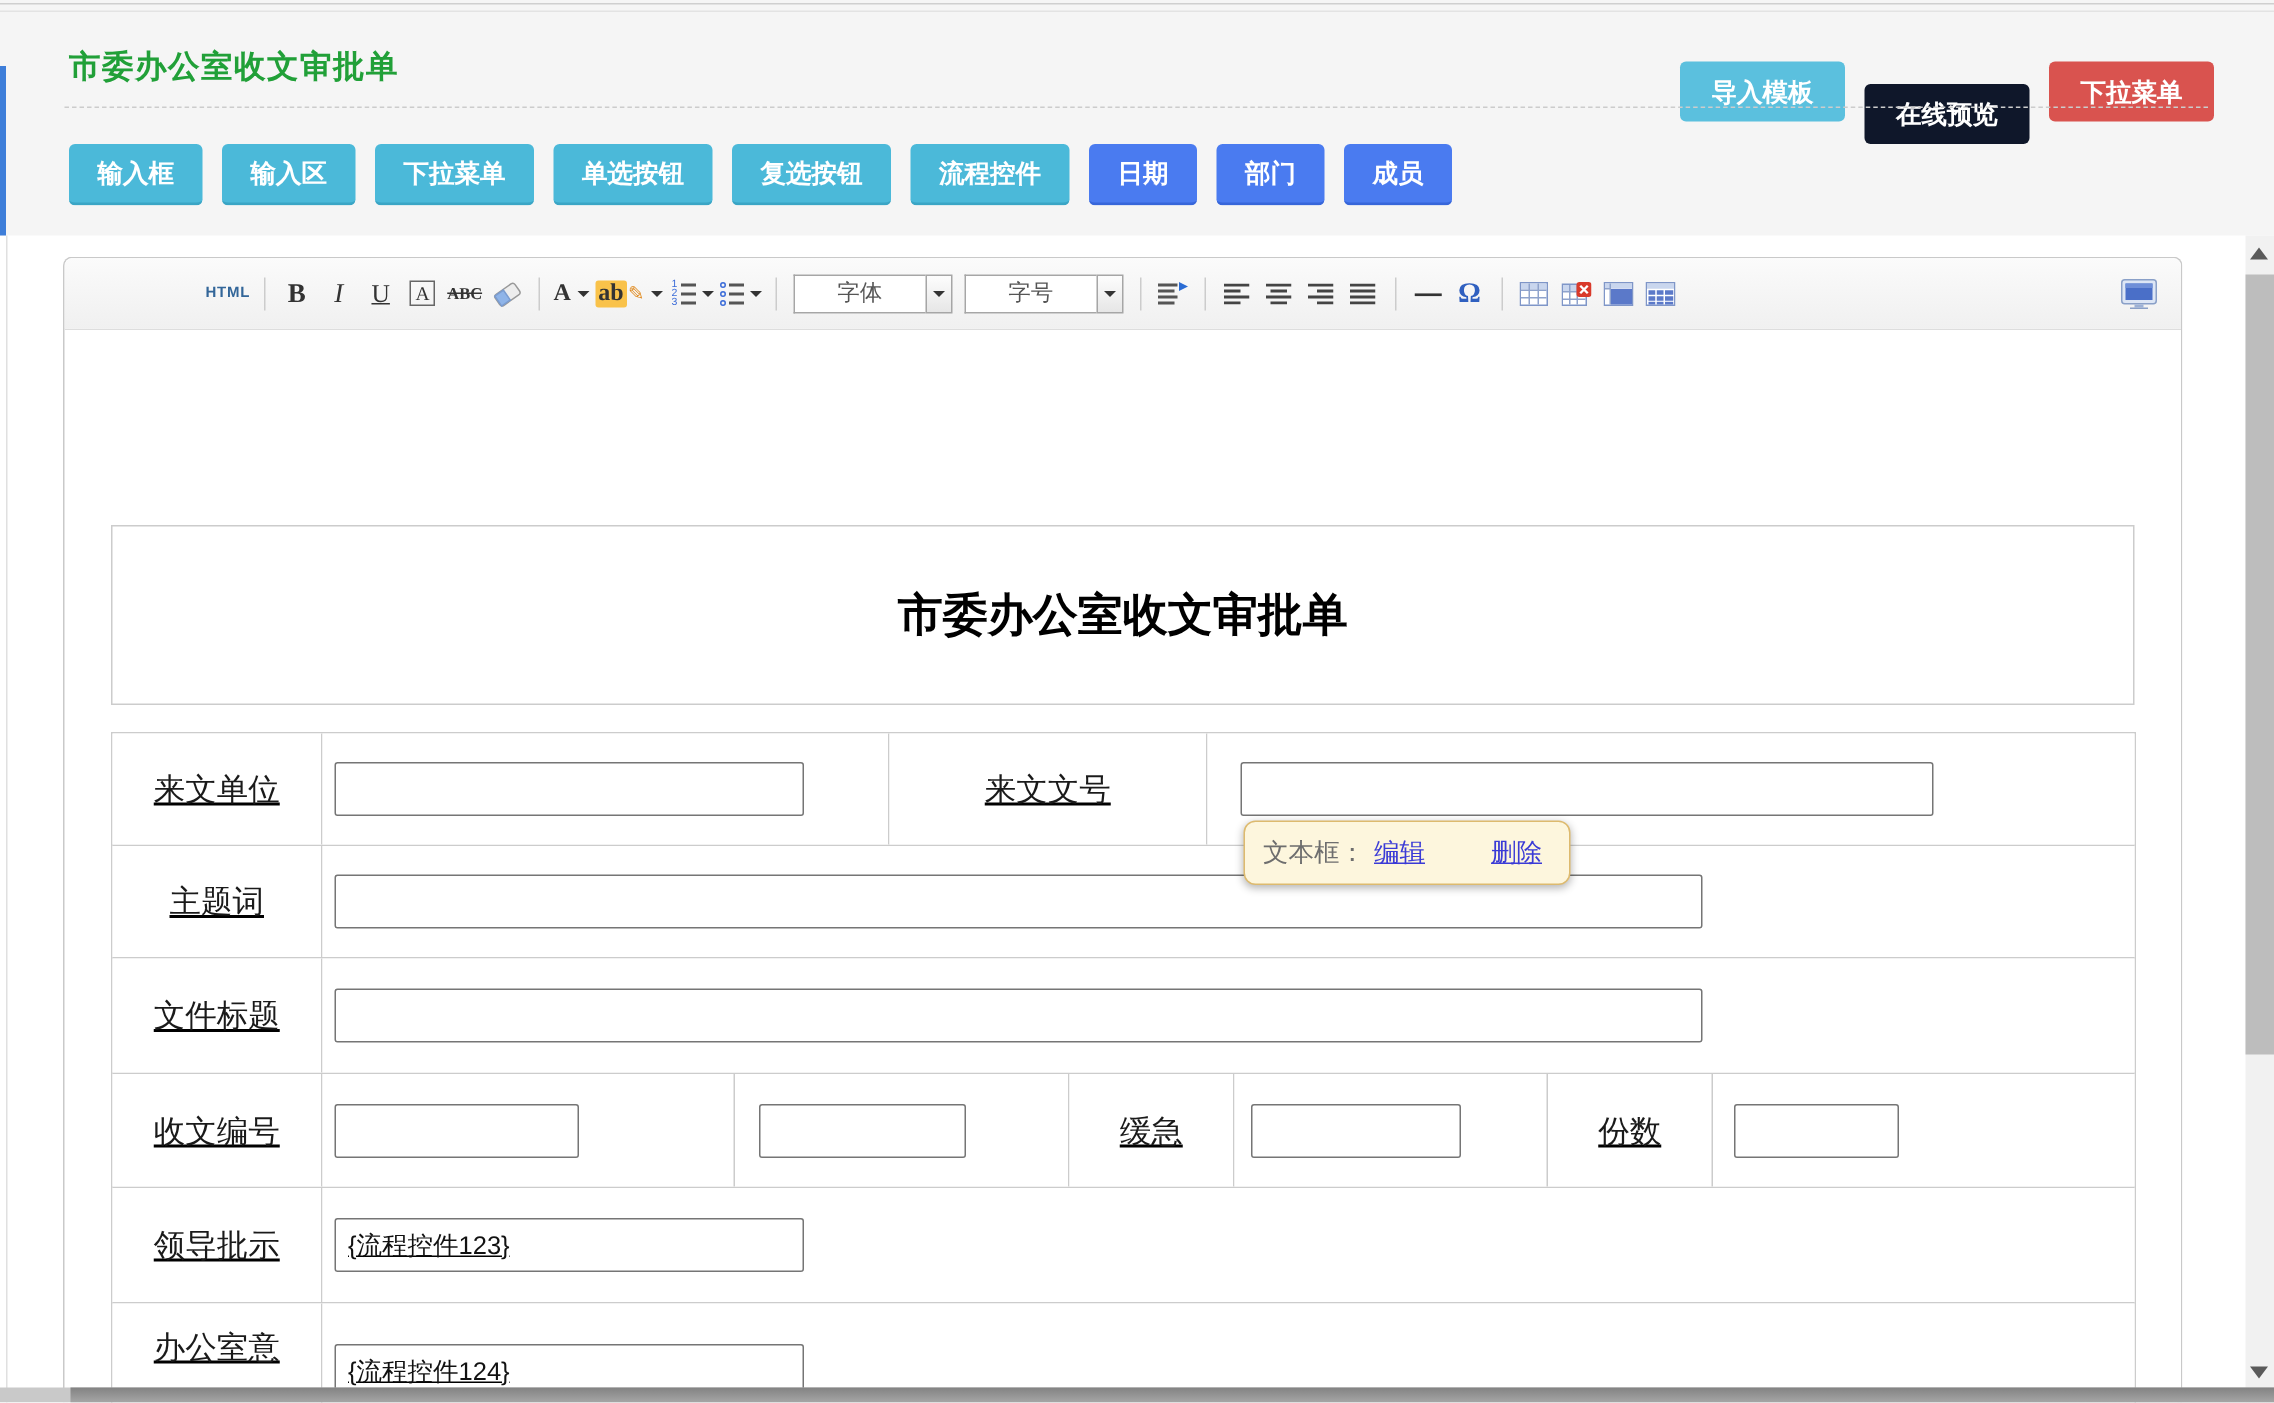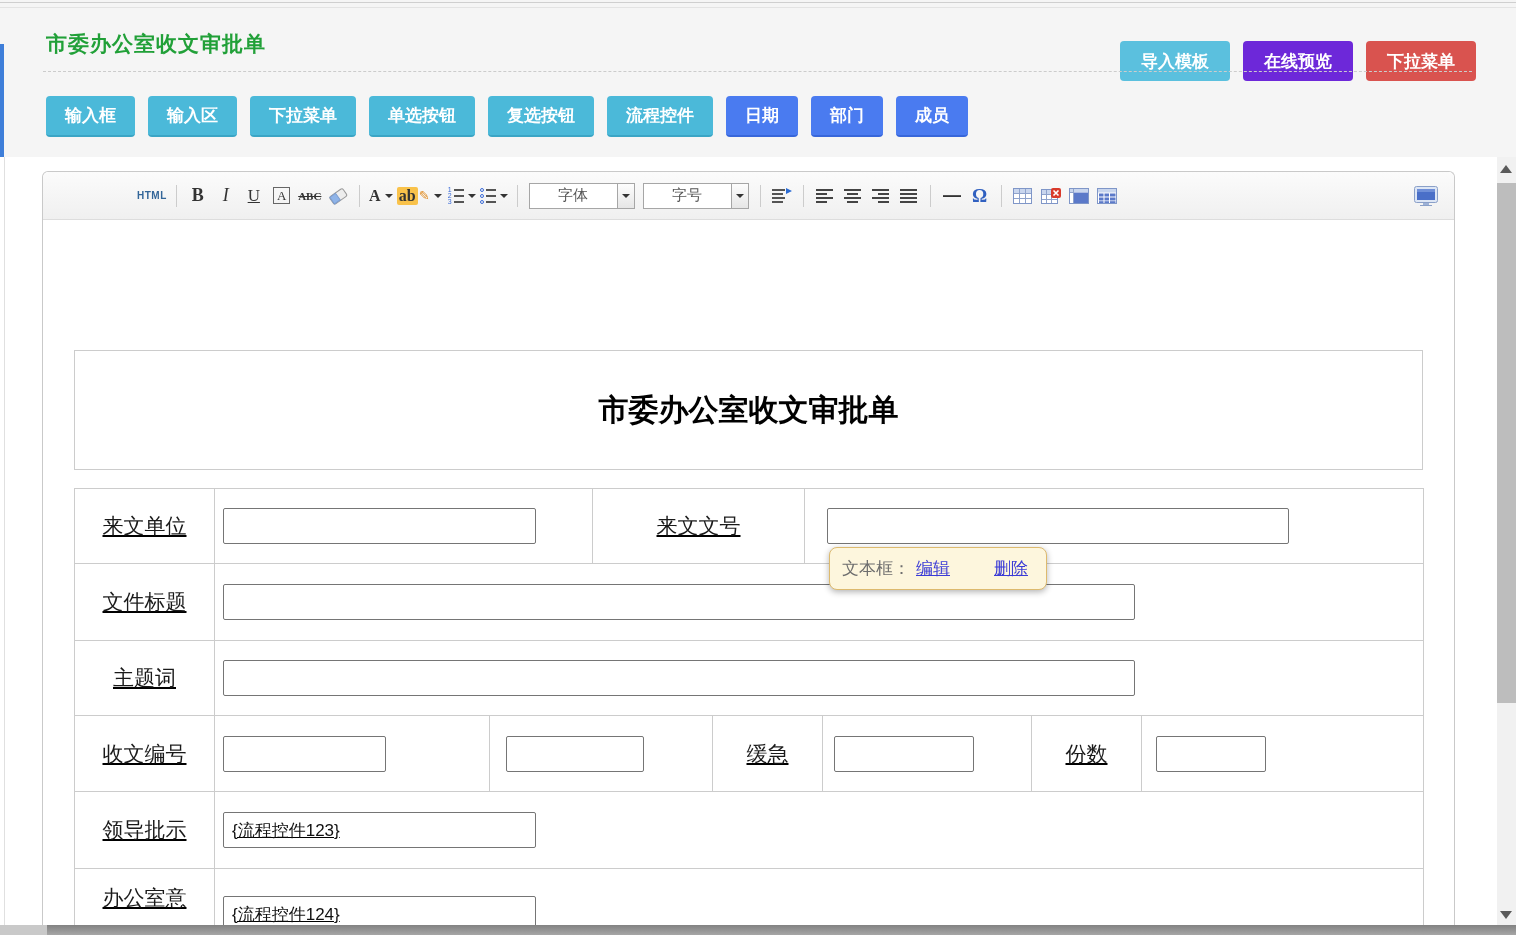--- a/index.html
+++ b/index.html
@@ -10,21 +10,21 @@
   .header { position:absolute; left:0; top:0; width:1516px; height:157px; background:#f5f5f5; }
   .top-line1 { position:absolute; left:0; top:2px; width:100%; height:1px; background:#cfcfcf; }
   .top-line2 { position:absolute; left:0; top:7px; width:100%; height:1px; background:#e3e3e3; }
   .blue-strip { position:absolute; left:0; top:44px; width:4px; height:113px; background:#3e7ed9; }
   .header-title { position:absolute; left:46px; top:30px; font-family:"Liberation Serif","DejaVu Serif",serif;
                   font-size:21px; font-weight:bold; color:#21a038; letter-spacing:1px; }
   .actions { position:absolute; right:40px; top:41px; display:flex; gap:13px; }
   .btn-action { height:40px; padding:0 21px; border:none; border-radius:4px; color:#fff;
                 font-size:17px; font-weight:bold; display:flex; align-items:center; cursor:pointer; }
   .btn-import  { background:#5bc0de; }
-  .btn-preview { background:#6d28d9; }
+  .btn-preview { background:#0f172a;margin-top:15px; }
   .btn-save    { background:#d9534f; }
   .dashed-line { position:absolute; left:43px; right:44px; top:71px; border-top:1px dashed #ccc; }
   .widgets { position:absolute; left:46px; top:96px; display:flex; gap:13px; }
   .btn-widget { height:41px; padding:16px 19px; border:none; border-radius:4px; color:#fff;
                 font-size:17px; font-weight:bold; display:flex; align-items:center; cursor:pointer; }
   .btn-widget.cyan { background:#4bb9d9; border-bottom:2px solid #3aa5c5; }
   .btn-widget.blue { background:#4a7bf0; border-bottom:2px solid #3766da; }
 
   .left-edge-line { position:absolute; left:4px; top:157px; height:778px; width:1px; background:#e0e0e0; }
 
@@ -336,29 +336,29 @@
         <div class="cell lab w140">来文单位</div>
         <div class="cell w378 pl8">
           <input class="inp iw313" value="" style="">
         </div>
         <div class="cell lab w212">来文文号</div>
         <div class="cell pl22">
           <input class="inp iw462" value="" style="">
         </div>
       </div>
 
+      <div class="row h75">
+        <div class="cell lab w140">主题词</div>
+        <div class="cell pl8">
+          <input class="inp iw912" value="" style="">
+        </div>
+      </div>
+
       <div class="row h77">
         <div class="cell lab w140">文件标题</div>
-        <div class="cell pl8">
-          <input class="inp iw912" value="" style="">
-        </div>
-      </div>
-
-      <div class="row h75">
-        <div class="cell lab w140">主题词</div>
         <div class="cell pl8">
           <input class="inp iw912" value="" style="">
         </div>
       </div>
 
       <div class="row h76">
         <div class="cell lab w140">收文编号</div>
         <div class="cell w275 pl8">
           <input class="inp iw163" value="" style="">
         </div>

